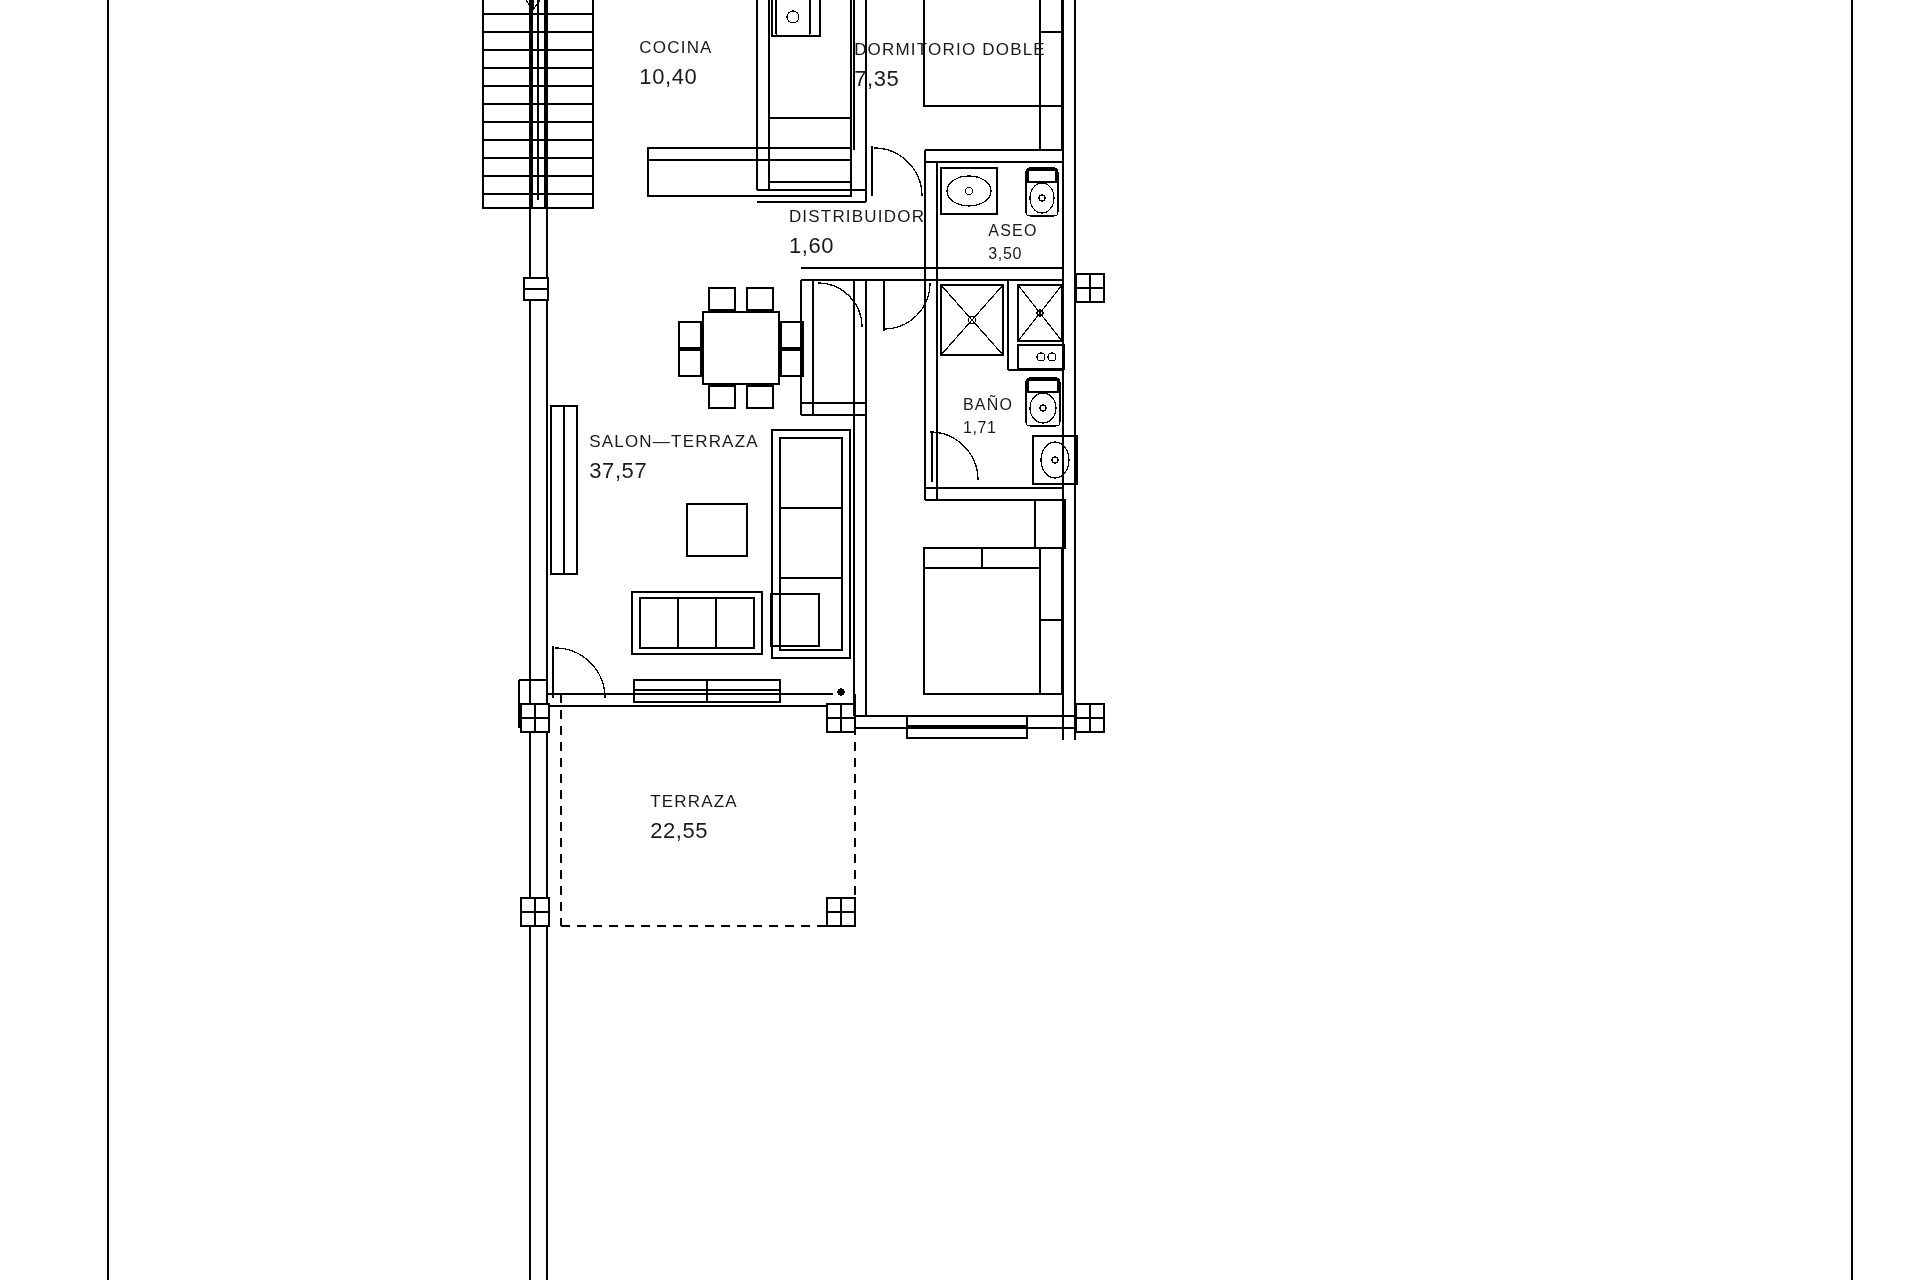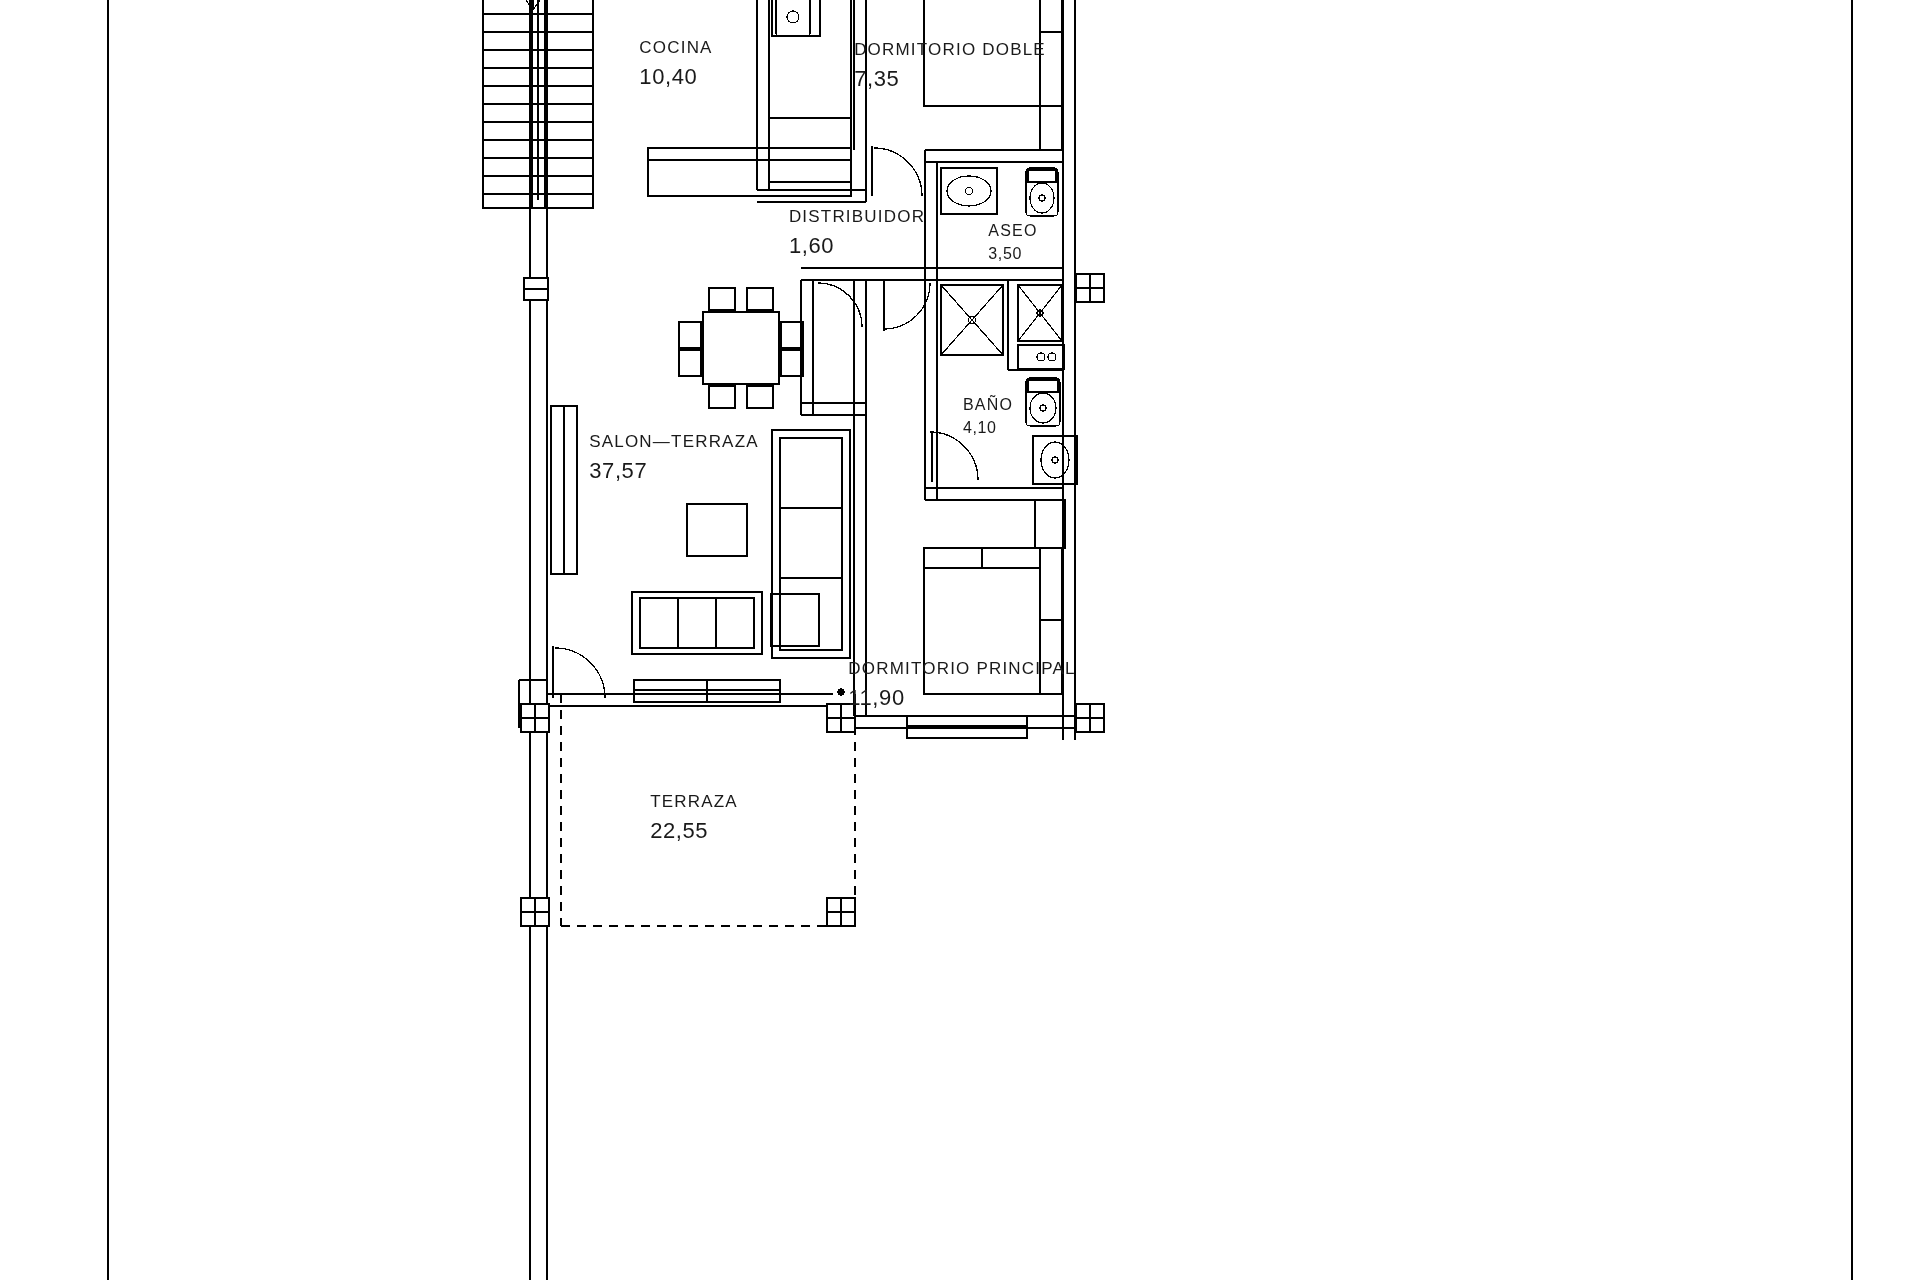--- a/index.html
+++ b/index.html
@@ -330,31 +330,27 @@
     <span class="rl-area">3,50</span>
   </div>
 
   <div class="room-label" style="left:857px; top:233px;">
     <span class="rl-name">DISTRIBUIDOR</span>
     <span class="rl-area">1,60</span>
   </div>
 
   <div class="room-label small" style="left:988px; top:416px;">
     <span class="rl-name">BAÑO</span>
-    <span class="rl-area">4,10</span>
+    <span class="rl-area">1,71</span>
   </div>
 
   <div class="room-label" style="left:674px; top:458px;">
     <span class="rl-name">SALON—TERRAZA</span>
     <span class="rl-area">37,57</span>
   </div>
 
-  <div class="room-label" style="left:962px; top:685px;">
-    <span class="rl-name">DORMITORIO  PRINCIPAL</span>
-    <span class="rl-area">11,90</span>
-  </div>
 
   <div class="room-label" style="left:694px; top:818px;">
     <span class="rl-name">TERRAZA</span>
     <span class="rl-area">22,55</span>
   </div>
 
 </div>
 
 </body></html>

